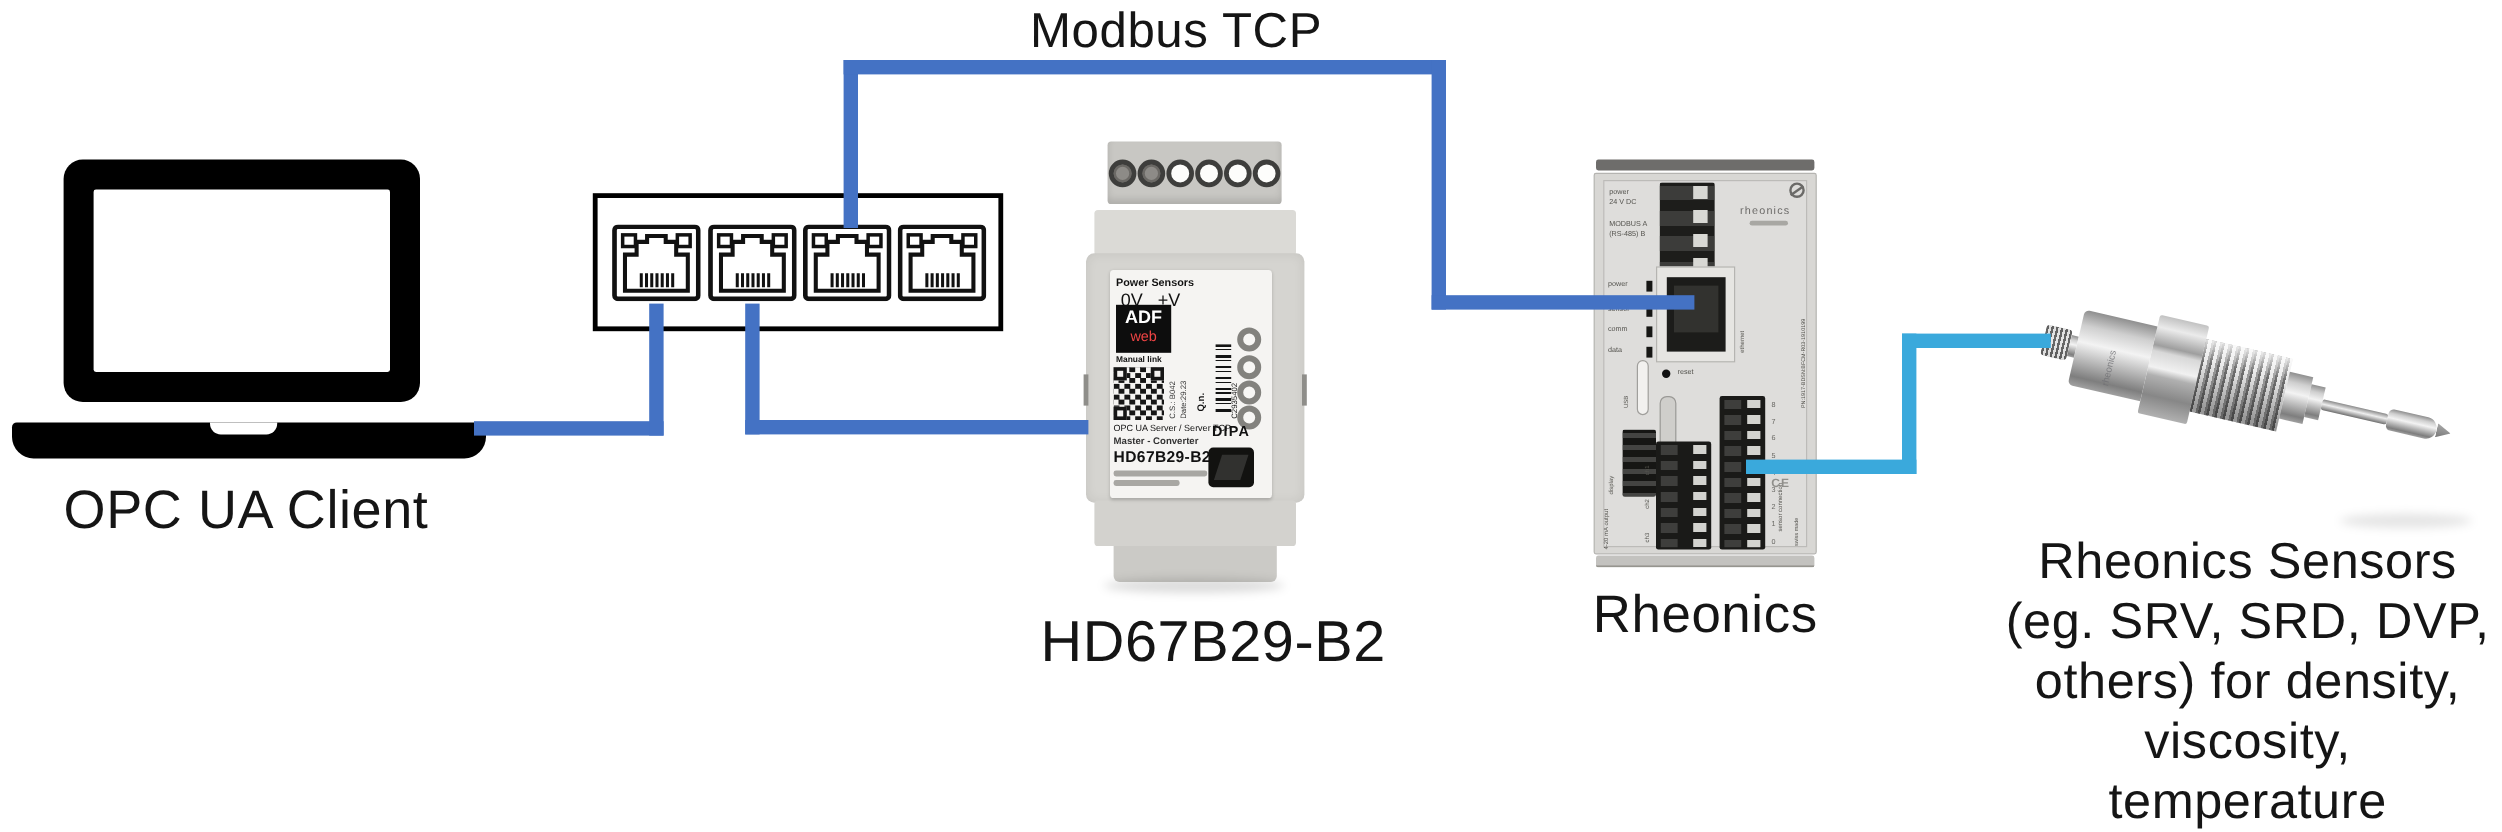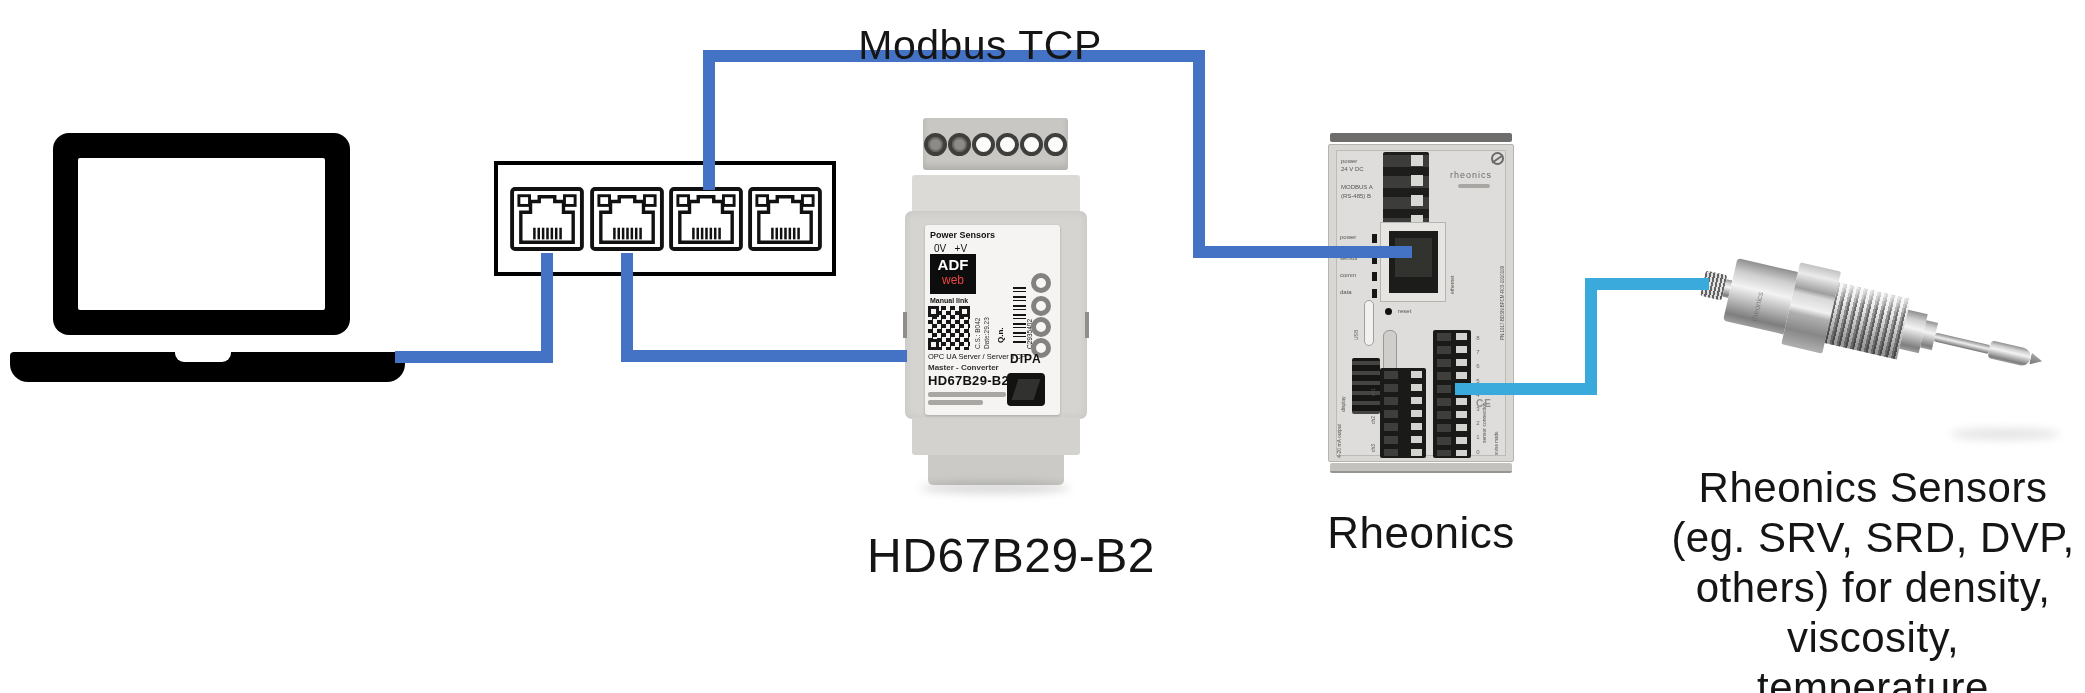--- a/index.html
+++ b/index.html
@@ -1,21 +1,21 @@
 <!DOCTYPE html>
 <html><head>
 <meta charset="utf-8">
 <style>
   html,body{margin:0;padding:0;background:#fff;}
   #stage{position:relative;width:2085px;height:693px;background:#ffffff;overflow:hidden;
          font-family:"Liberation Sans",sans-serif;color:#111;}
   .abs{position:absolute;}
   .line{position:absolute;background:#4472C4;}
   .cyan{background:#3AA9DC;}
-  .node-label{position:absolute;text-align:center;color:#151515;font-weight:500;letter-spacing:0.5px;margin-top:20px;}
+  .node-label{position:absolute;text-align:center;color:#151515;font-weight:500;letter-spacing:0.5px;}
 
   
   .lap-screen{position:absolute;left:43px;top:38px;width:297px;height:202px;background:#000;border-radius:16px;}
   .lap-screen-inner{position:absolute;inset:25px;background:#fff;border-radius:2px;}
   .lap-base{position:absolute;left:0;top:257px;width:395px;height:30px;background:#000;border-radius:4px 4px 18px 18px;}
   .lap-notch{position:absolute;left:165px;top:257px;width:56px;height:10px;background:#fff;border-radius:0 0 9px 9px;}
 
   
   .switch-box{position:absolute;left:494px;top:161px;width:342px;height:115px;background:#fff;border:4px solid #000;box-sizing:border-box;}
   .rj45{position:absolute;top:22px;width:74px;height:64px;}
@@ -101,20 +101,21 @@
 
 <div id="stage">
 
   <div class="abs" style="left:10px;top:95px;width:460px;height:300px;">
     <div class="lap-screen">
       <div class="lap-screen-inner"></div>
     </div>
     <div class="lap-base"></div>
     <div class="lap-notch"></div>
   </div>
+  <div class="node-label" style="left:25px;top:399px;width:360px;font-size:45px;">OPC UA Client</div>
 
   <div class="switch-box">
     <div class="rj45" style="left:12px;">
       <svg viewBox="0 0 76 66" width="74" height="64">
           <rect x="2" y="2" width="72" height="62" fill="#fff" stroke="#111" stroke-width="4" rx="3"></rect>
           <rect x="9" y="9" width="11" height="10" fill="#fff" stroke="#111" stroke-width="3"></rect>
           <rect x="56" y="9" width="11" height="10" fill="#fff" stroke="#111" stroke-width="3"></rect>
           <path d="M11 57 V26 H21 V15 H30 V10 H46 V15 H55 V26 H65 V57 Z" fill="#fff" stroke="#111" stroke-width="3.5"></path>
           <g stroke="#111" stroke-width="2.6">
             <line x1="25" y1="42" x2="25" y2="54"></line>
@@ -191,21 +192,21 @@
     </div>
     <div class="cv-shoulder"></div>
     <div class="cv-body"></div>
     <div class="cv-clip" style="left:3px;"></div>
     <div class="cv-clip" style="left:185px;"></div>
     <div class="cv-bshoulder"></div>
     <div class="cv-foot"></div>
     <div class="cv-shadow"></div>
     <div class="cv-label">
       <div class="abs" style="left:5px;top:6px;font-weight:bold;font-size:9px;">Power Sensors</div>
-      <div class="abs" style="left:9px;top:18px;font-size:10px;white-space:pre;">0V   +V</div>
+      <div class="abs" style="left:9px;top:18px;font-size:15px;white-space:pre;">0V   +V</div>
       <div class="cv-logo">
         <div style="font-weight:bold;font-size:15px;line-height:18px;margin-top:2px;">ADF</div>
         <div style="font-size:12px;line-height:12px;color:#ef4444;">web</div>
       </div>
       <div class="abs" style="left:5px;top:72px;font-weight:bold;font-size:7px;">Manual link</div>
       <div class="cv-qr">
         <div class="qr-finder" style="left:0;top:0;"></div>
         <div class="qr-finder" style="right:0;top:0;"></div>
         <div class="qr-finder" style="left:0;bottom:0;"></div>
       </div>

